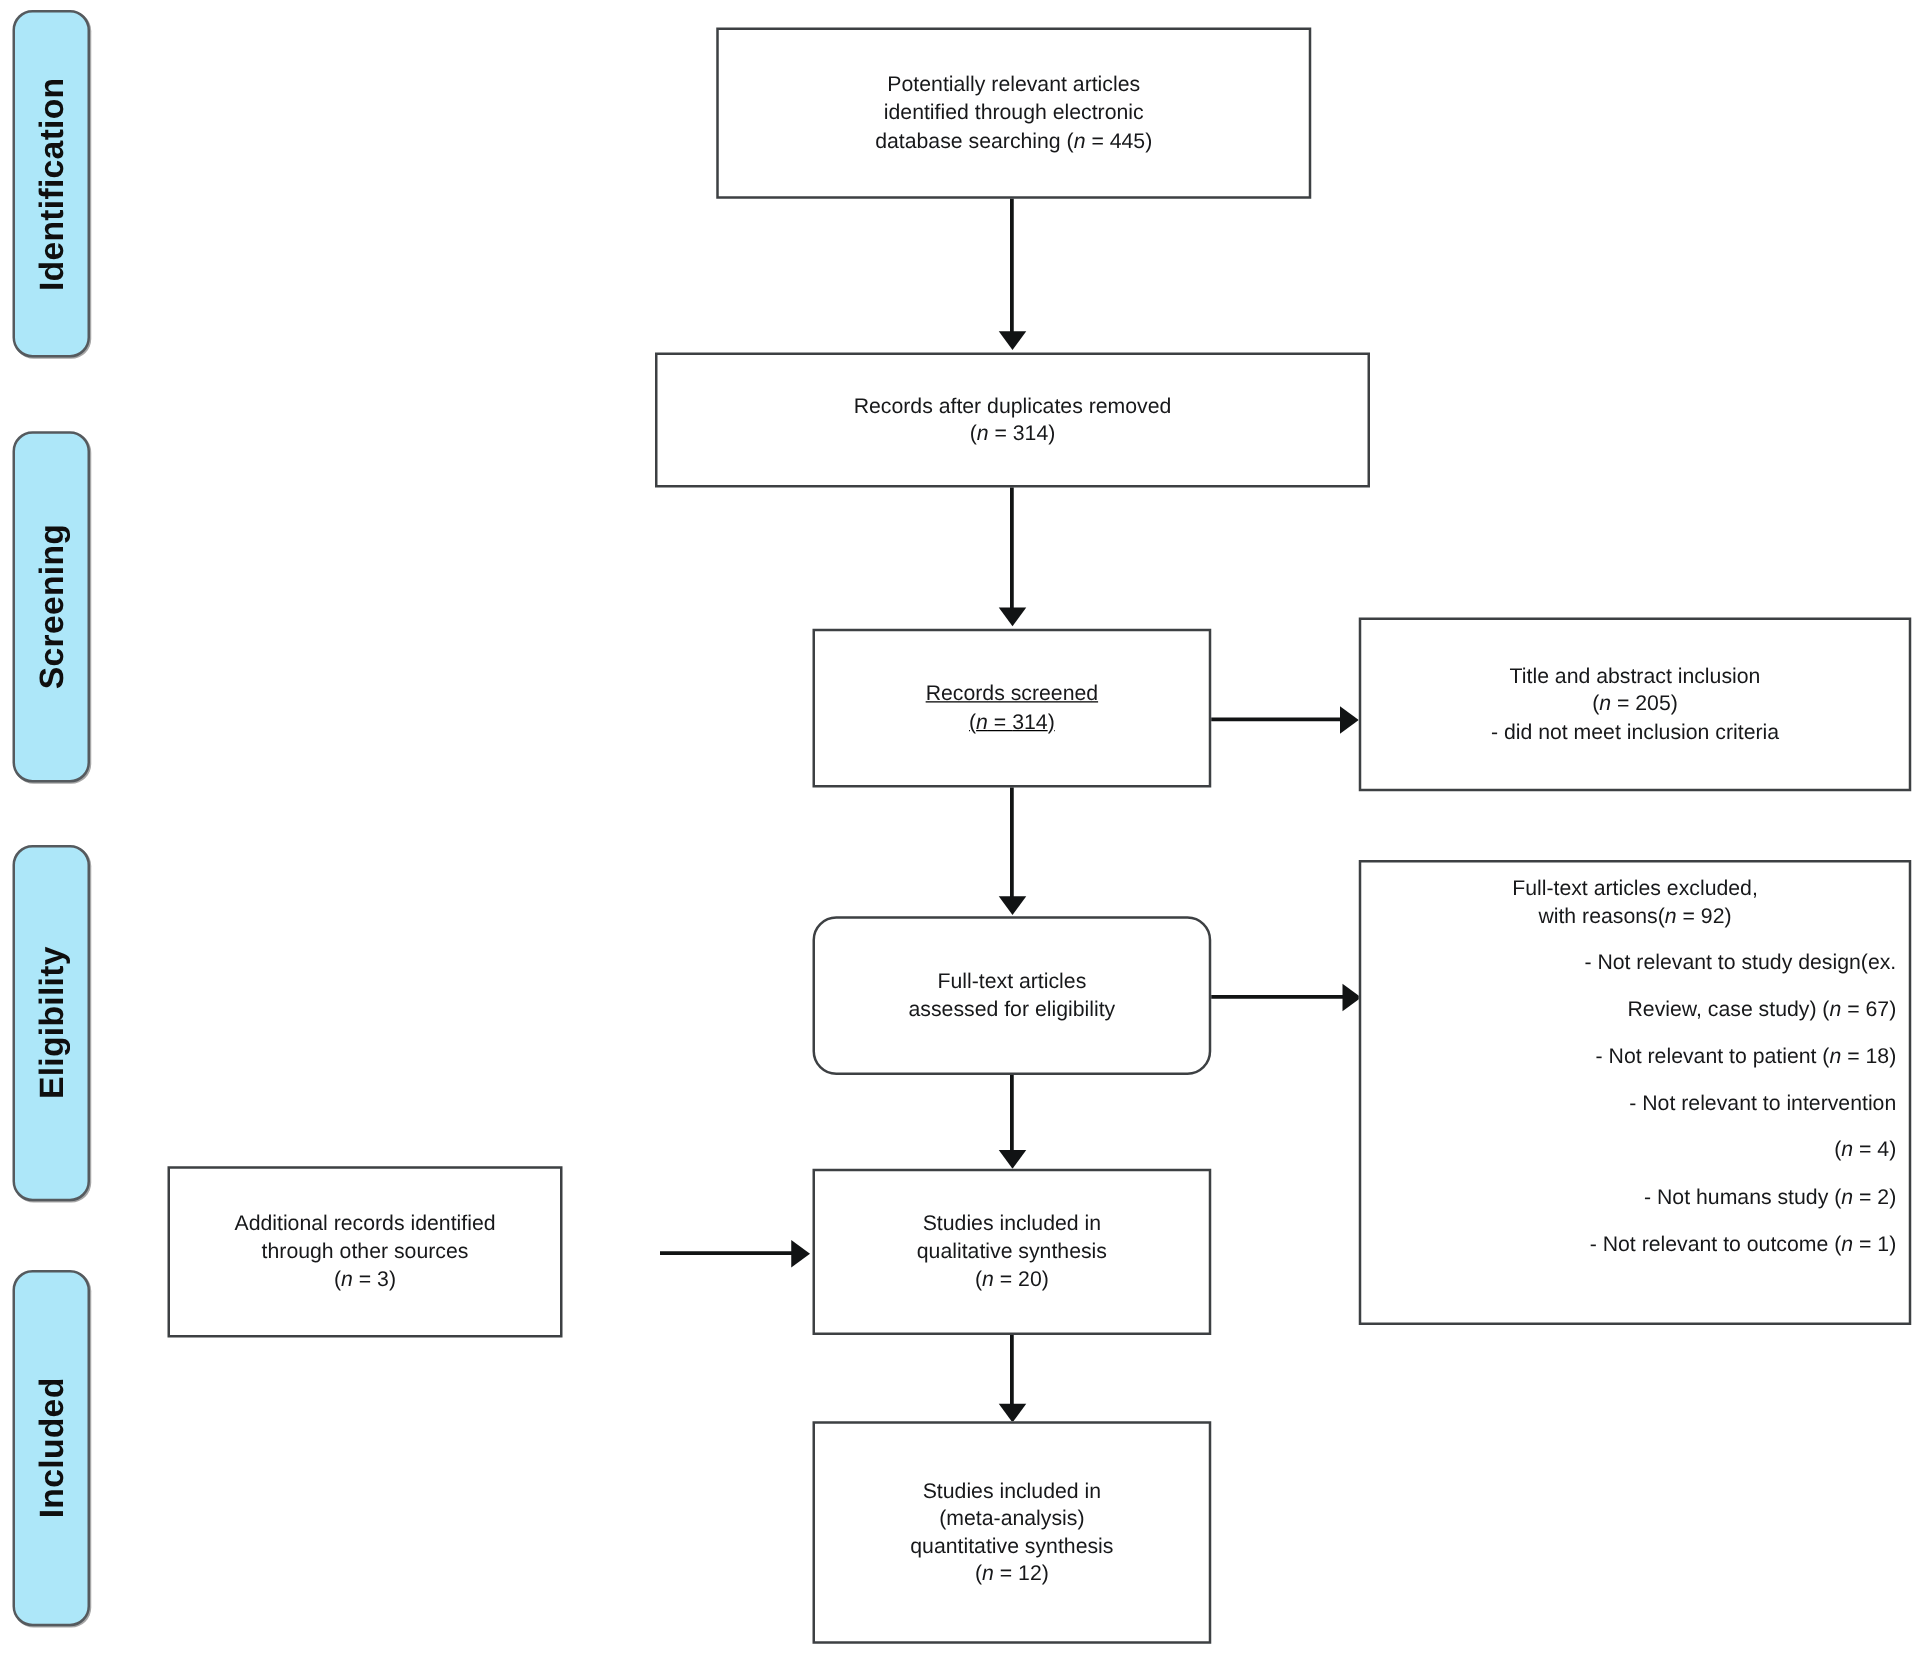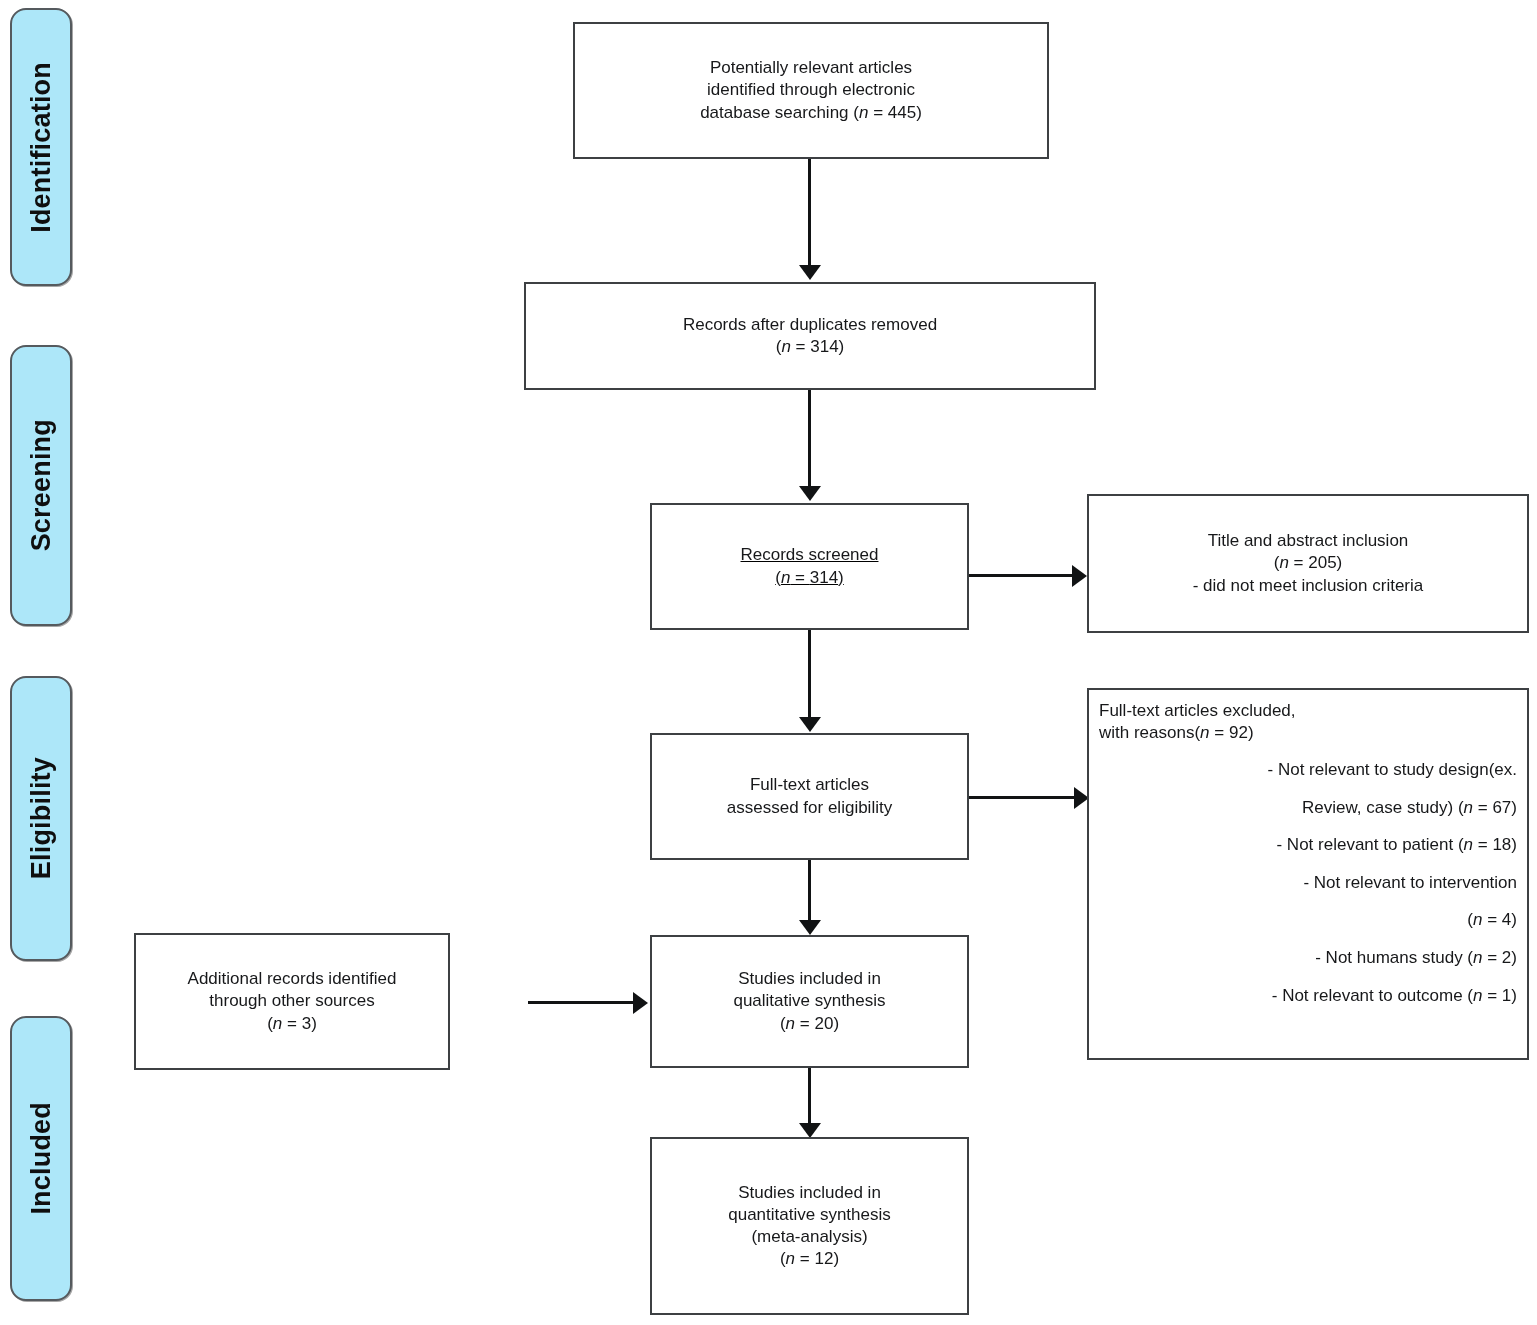--- a/index.html
+++ b/index.html
@@ -56,21 +56,21 @@
     line-height: 1.30;
     color: #17181a;
     text-align: center;
     width: 100%;
   }
   .box.align-left .box-text { text-align: left; }
   .box .box-text em,
   .box .box-text .ital { font-style: italic; }
 
   .box-text .ln { display: block; }
-  .box-text .ln-center { display: block; }
+  .box-text .ln-center { display: block; text-align: center; }
   .box-text .ln-left { display: block; text-align: right; margin-top: 16px; }
 
   
   .conn {
     position: absolute;
     background: #111314;
   }
   .conn-v { width: 3px; }
   .conn-h { height: 3px; }
   .arrowhead-down {
@@ -144,21 +144,21 @@
     <div class="box-text">
       <span class="ln">Title and abstract inclusion</span>
       <span class="ln">(<span class="ital">n</span><span> = </span><span>205</span>)</span>
       <span class="ln">- did not meet inclusion criteria</span>
     </div>
   </div>
 
   <div class="conn conn-v" style="left:808px; top:630px; width:3px; height:89px;"></div>
   <div class="arrowhead-down" style="left:799px; top:717px;"></div>
 
-  <div class="box" style="left:650px; top:733px; width:319px; height:127px;">
+  <div class="box" style="left:650px; top:733px; width:319px; height:127px;border-radius:19px;">
     <div class="box-text">
       <span class="ln">Full-text articles</span>
       <span class="ln">assessed for eligibility</span>
     </div>
   </div>
 
   <div class="conn conn-h" style="left:969px; top:796px; width:110px; height:3px;"></div>
   <div class="arrowhead-right" style="left:1074px; top:787px;"></div>
 
   <div class="box align-left" style="left:1087px; top:688px; width:442px; height:372px; align-items:flex-start; padding-top:10px;">
@@ -201,19 +201,19 @@
       <span class="ln">(<span class="ital">n</span><span> = </span><span>20</span>)</span>
     </div>
   </div>
 
   <div class="conn conn-v" style="left:808px; top:1068px; width:3px; height:57px;"></div>
   <div class="arrowhead-down" style="left:799px; top:1123px;"></div>
 
   <div class="box" style="left:650px; top:1137px; width:319px; height:178px;">
     <div class="box-text">
       <span class="ln">Studies included in</span>
+      <span class="ln">(meta-analysis)</span>
       <span class="ln">quantitative synthesis</span>
-      <span class="ln">(meta-analysis)</span>
       <span class="ln">(<span class="ital">n</span><span> = </span><span>12</span>)</span>
     </div>
   </div>
 
 </div>
 
 </body></html>

